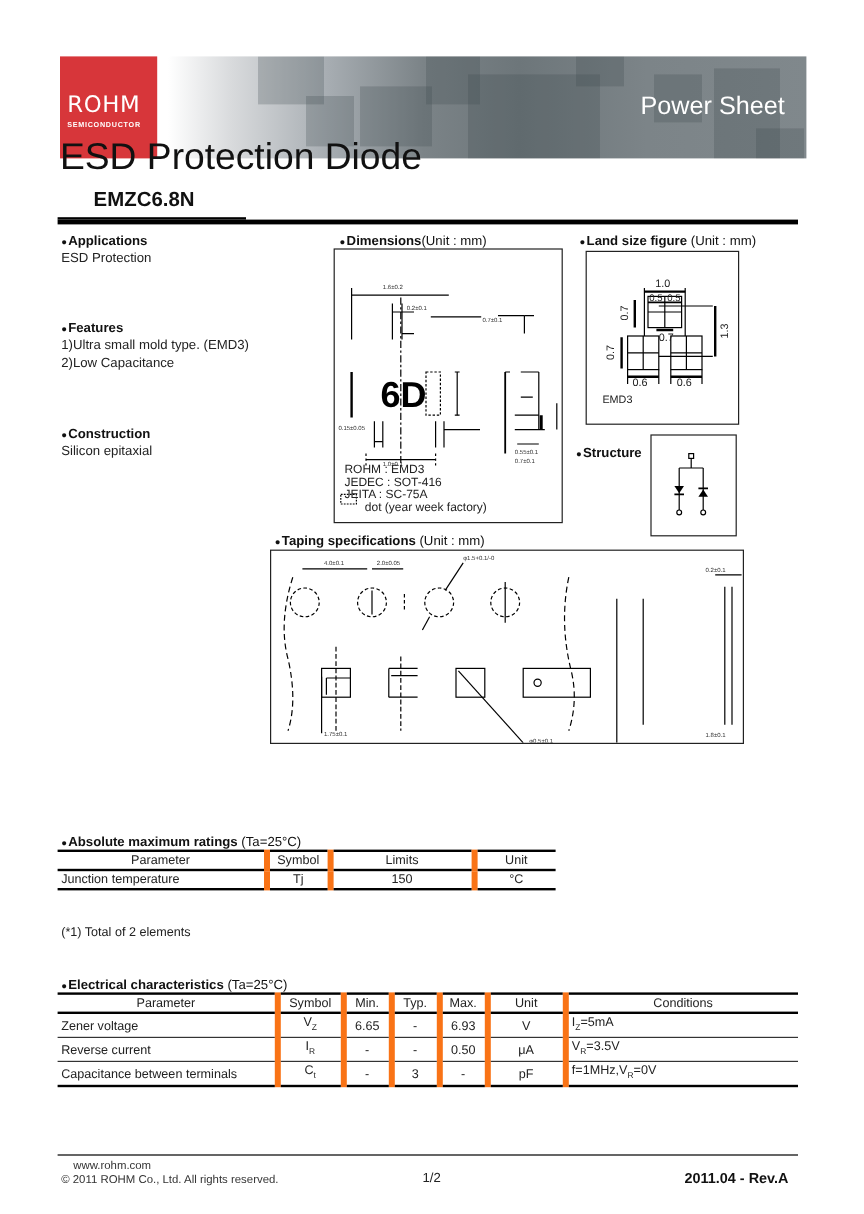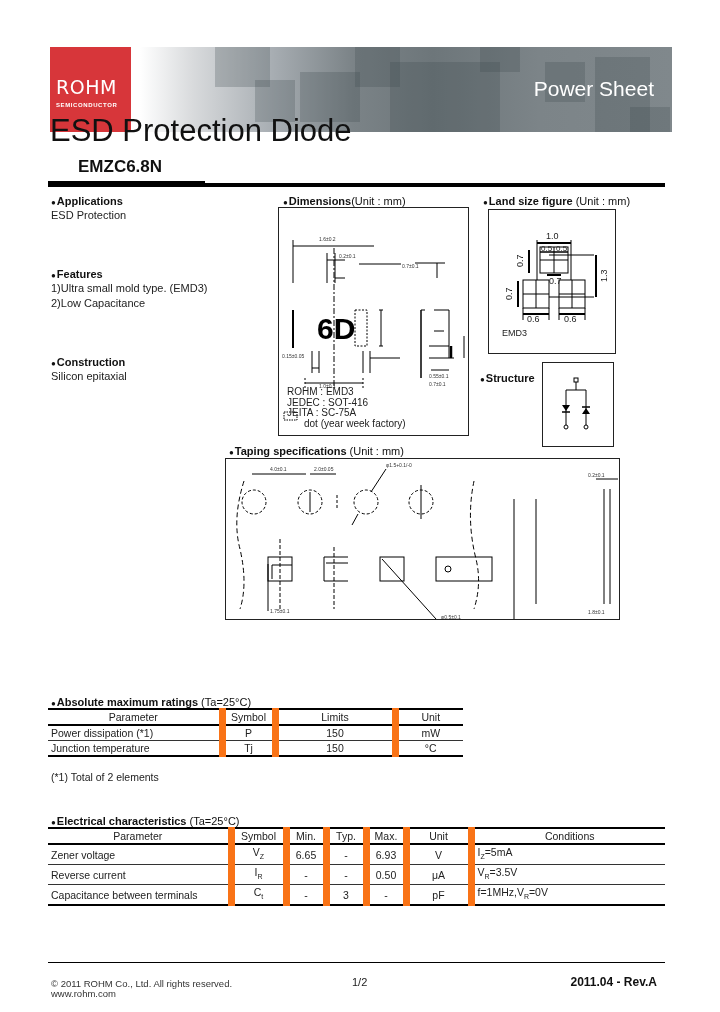--- a/index.html
+++ b/index.html
@@ -16,21 +16,21 @@
   .doc-title { left: 50px; top: 113px; font-size: 31px; color: #111; }
   .part-no { left: 50px; top: 157px; font-size: 17px; font-weight: bold; margin-left: 28px; }
   .rule-thick { left: 48px; top: 183px; width: 617px; height: 4px; background: #000; }
   .rule-thin { left: 48px; top: 181px; width: 157px; height: 2px; background: #000; }
   .sec-h { font-size: 11px; font-weight: bold; white-space: nowrap; }
   .sec-h .bullet { font-size: 8px; margin-right: 1px; }
   .sec-h .unit { font-weight: normal; }
   .txt { font-size: 11px; white-space: nowrap; color: #222; }
   .box { border: 1px solid #222; background: #fff; }
   table.spec { border-collapse: collapse; font-size: 10.5px; position: absolute; color: #222; }
-  table.spec th, table.spec td { border-left: 7px solid #f97316; padding: 0 3px; height: 14px; line-height: 14px; font-weight: normal; }
+  table.spec th, table.spec td { border-left: 5px solid #f97316; padding: 0 3px; height: 14px; line-height: 14px; font-weight: normal; }
   table.spec th:first-child, table.spec td:first-child { border-left: none; text-align: left; }
   table.spec td, table.spec th { text-align: center; margin-left: 33px; }
   table.spec thead tr { border-top: 2px solid #000; border-bottom: 2px solid #000; }
   table.spec tbody tr { border-bottom: 1px solid #333; }
   table.spec tbody tr:last-child { border-bottom: 2px solid #000; }
   table.spec thead th:first-child { text-align: center; }
   .footer-line { left: 48px; top: 962px; width: 617px; height: 1px; background: #000; }
   .footer-small { font-size: 9.5px; color: #333; }
   .footer-rev { font-size: 12px; font-weight: bold; }
   sub { font-size: 7px; }
@@ -255,26 +255,20 @@
   <thead>
     <tr>
       <th>Parameter</th>
       <th>Symbol</th>
       <th>Limits</th>
       <th>Unit</th>
     </tr>
   </thead>
   <tbody>
     <tr>
-      <td>Power dissipation (*1)</td>
-      <td>P</td>
-      <td>150</td>
-      <td>mW</td>
-    </tr>
-    <tr>
       <td>Junction temperature</td>
       <td>Tj</td>
       <td>150</td>
       <td>°C</td>
     </tr>
   </tbody>
 </table>
 <div class="abs txt" style="left:51px;top:771px;font-size:10.5px;">(*1) Total of 2 elements</div>
 
 <div class="abs sec-h" style="left:51px;top:815px;text-align:center;"><span class="bullet">●</span><span>Electrical characteristics</span> <span class="unit">(Ta=25°C)</span></div>
@@ -324,16 +318,16 @@
       <td>-</td>
       <td>3</td>
       <td>-</td>
       <td>pF</td>
       <td style="text-align:left"><span>f=1MHz,V</span><sub>R</sub><span>=0V</span></td>
     </tr>
   </tbody>
 </table>
 
 <div class="abs footer-line"></div>
-<div class="abs footer-small" style="left:51px;top:966px;margin-top:22px;">www.rohm.com</div>
+<div class="abs footer-small" style="left:61px;top:966px;">www.rohm.com</div>
 <div class="abs footer-small" style="left:51px;top:978px;">© 2011  ROHM Co., Ltd. All rights reserved.</div>
 <div class="abs" style="left:352px;top:976px;font-size:11px;color:#222;">1/2</div>
 <div class="abs footer-rev" style="right:63px;top:975px;text-align:center;">2011.04 - Rev.A</div>
 
 </body></html>

